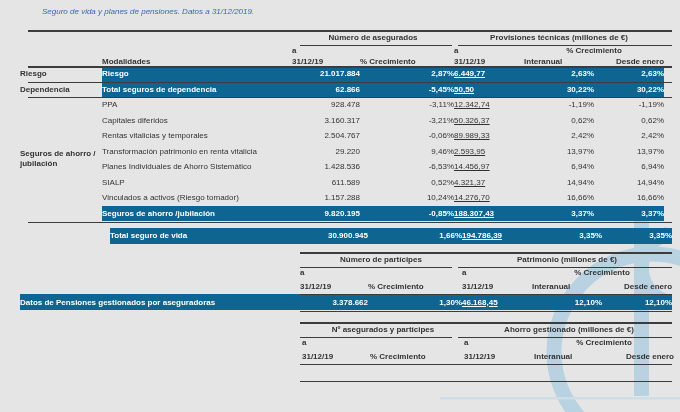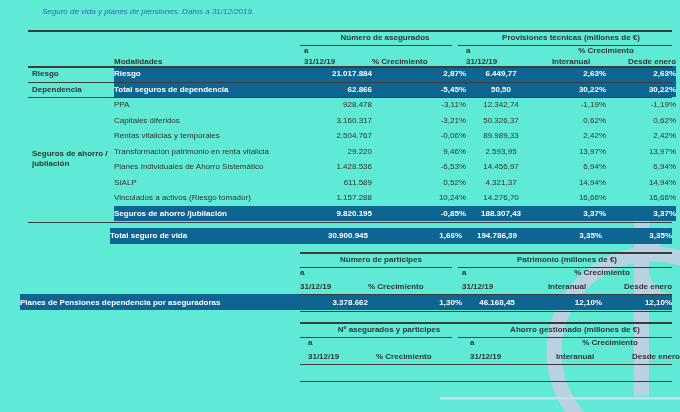--- a/index.html
+++ b/index.html
@@ -1,17 +1,17 @@
 <!DOCTYPE html>
 <html><head>
 <meta charset="utf-8">
 <style>
   html,body { margin:0; padding:0; background:#ffffff; }
   .page {
-    position:relative; width:680px; height:412px; background:#5eead4;
+    position:relative; width:680px; height:412px; background:#e5e5e5;
     font-family:"Liberation Sans", sans-serif; overflow:hidden;
   }
   .wm { position:absolute; left:0; top:0; z-index:0; pointer-events:none; }
   .title {
     position:absolute; left:42px; top:7px; z-index:2;
     font-size:8px; font-style:italic; color:#3a67b5; white-space:nowrap;
   }
   table.t { border-collapse:collapse; table-layout:fixed; position:absolute; z-index:2; }
   table.t td {
     padding:0; font-size:8px; color:#333333; white-space:nowrap;
@@ -21,35 +21,35 @@
   tr.rd { height:15.5px; } tr.rblue { height:16px; }
   tr.ra2 { height:12px; } tr.rb2 { height:15.5px; }
   .b { font-weight:bold; color:#1d1d1d; }
   .ghead { text-align:center; font-weight:bold; color:#1d1d1d; }
   .ha1 { text-align:left; padding-left:6px; font-weight:bold; color:#1d1d1d; }
   .ha3 { text-align:left; padding-left:8px; font-weight:bold; color:#1d1d1d; }
   .hgrow { text-align:center; padding-right:30px; font-weight:bold; color:#1d1d1d; }
   .hd1 { text-align:left; padding-left:6px; }
   .hc2 { text-align:left; padding-left:1px; }
   .hd3 { text-align:left; padding-left:8px; }
-  .hint { text-align:center; padding-left:0; }
+  .hint { text-align:left; padding-left:0; }
   .hde { text-align:right; padding-right:14px; }
   .n1 { text-align:right; padding-right:10px; }
   .n2 { text-align:right; padding-right:10px; }
-  .n3 { text-align:center; padding-right:1px; }
+  .n3 { text-align:left; padding-right:1px;text-decoration:underline; }
   .n4 { text-align:right; padding-right:25px; }
   .n5 { text-align:right; padding-right:16px; }
   .hl { background:#0f6591; color:#ffffff !important; font-weight:bold; }
   .lbl { padding-left:6px; }
   .cat { font-weight:bold; color:#333333; padding-left:3px; }
   .catspan { padding-bottom:14px; line-height:1.25; }
-  .tbl1 { left:32px;  top:30px;  width:644px; }
+  .tbl1 { left:20px;  top:30px;  width:644px; }
   .tblv { left:110px; top:228px; width:562px; }
   .tbl2 { left:20px;  top:252px; width:652px; }
-  .tbl3 { left:28px;  top:322px; width:652px; }
+  .tbl3 { left:22px;  top:322px; width:652px; }
   .rule { position:absolute; height:1px; background:#3c3c3c; z-index:3; }
   .rule.thick { height:1.5px; }
 </style>
 </head>
 <body>
 
 <div class="page">
 
   <svg class="wm" width="680" height="412" viewBox="0 0 680 412">
     <circle cx="652" cy="352" r="98" fill="none" stroke="#b9d2e2" stroke-width="15"></circle>
@@ -226,21 +226,21 @@
     </tr>
     <tr class="rb2">
       <td></td>
       <td class="hd1 b">31/12/19</td>
       <td class="hc2 b">% Crecimiento</td>
       <td class="hd3 b">31/12/19</td>
       <td class="hint b">Interanual</td>
       <td class="hde b">Desde enero</td>
     </tr>
     <tr class="rblue">
-      <td class="hl lbl">Planes de Pensiones dependencia por aseguradoras</td>
+      <td class="hl lbl">Datos de Pensiones gestionados por aseguradoras</td>
       <td class="hl n1">3.378.662</td>
       <td class="hl n2">1,30%</td>
       <td class="hl n3">46.168,45</td>
       <td class="hl n4">12,10%</td>
       <td class="hl n5">12,10%</td>
     </tr>
   </tbody>
     </table>
 
   <table class="t tbl3">

